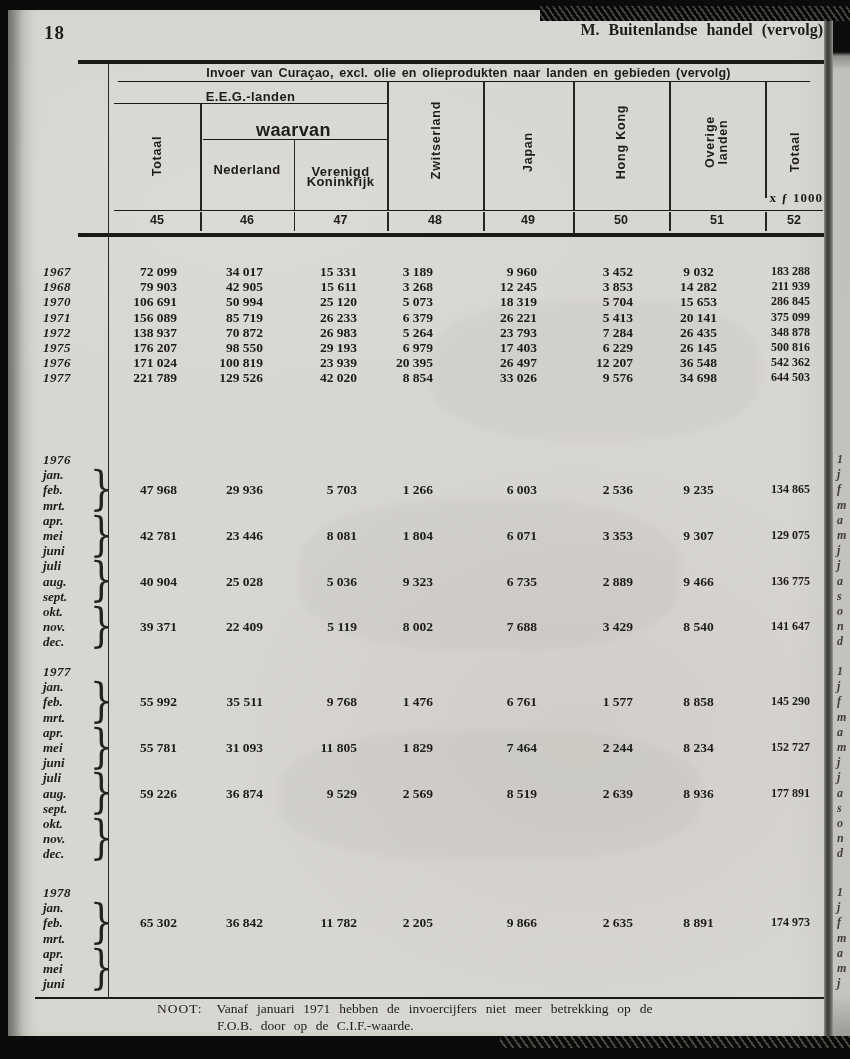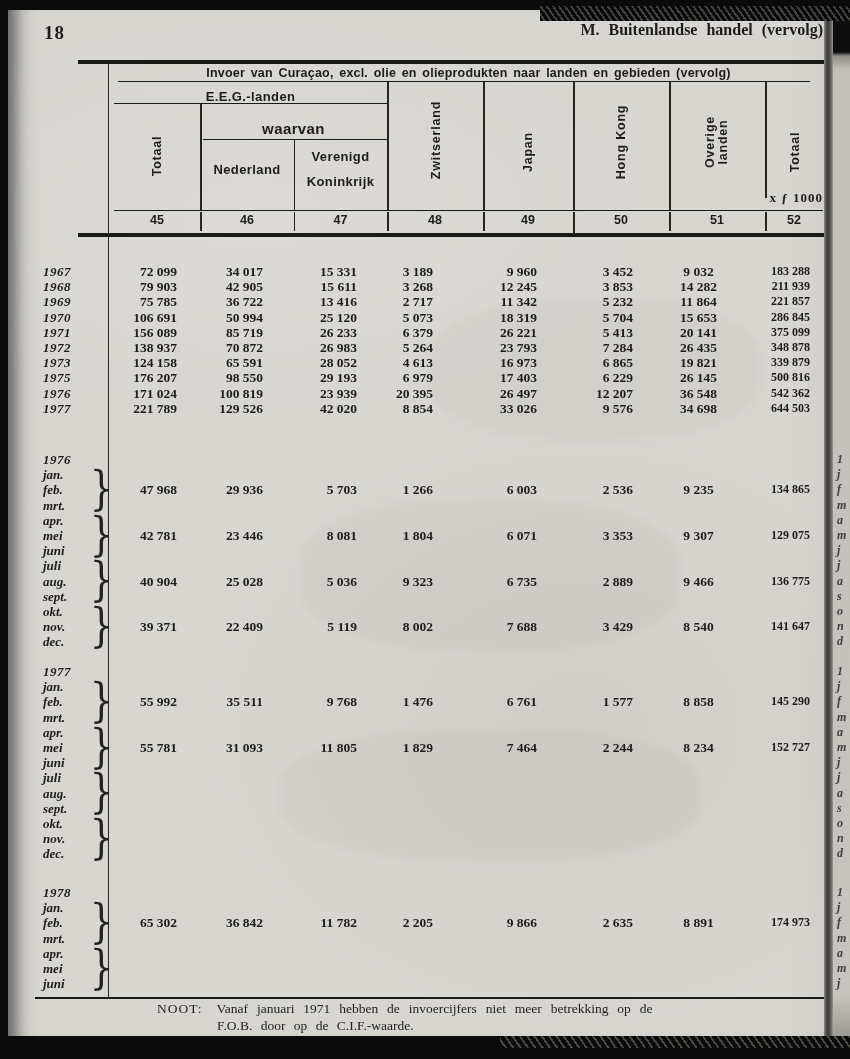--- a/index.html
+++ b/index.html
@@ -143,23 +143,23 @@
 
   <div class="vline" style="left:200px;top:212px;height:19px;"></div>
   <div class="vline" style="left:293.5px;top:212px;height:19px;"></div>
   <div class="vline" style="left:387px;top:212px;height:19px;"></div>
   <div class="vline" style="left:483px;top:212px;height:19px;"></div>
   <div class="vline" style="left:572.5px;top:212px;height:21px;width:2.6px;"></div>
   <div class="vline" style="left:669px;top:212px;height:19px;"></div>
   <div class="vline" style="left:765px;top:212px;height:19px;"></div>
 
   <div class="hlabel" style="left:114px;top:89px;width:273px;">E.E.G.-landen</div>
-  <div class="hlabel" style="left:200px;top:120px;width:187px;font-size:15px;">waarvan</div>
+  <div class="hlabel" style="left:200px;top:120px;width:187px;font-size:18px;">waarvan</div>
   <div class="hlabel" style="left:200px;top:162px;width:94px;">Nederland</div>
-  <div class="hlabel" style="left:294px;top:149px;width:93px;">Verenigd</div>
+  <div class="hlabel" style="left:294px;top:164px;width:93px;">Verenigd</div>
   <div class="hlabel" style="left:294px;top:174px;width:93px;">Koninkrijk</div>
   <div class="rot" style="left:157px;top:156px;">Totaal</div>
   <div class="rot" style="left:436px;top:140px;">Zwitserland</div>
   <div class="rot" style="left:528px;top:152px;">Japan</div>
   <div class="rot" style="left:621px;top:142px;">Hong Kong</div>
   <div class="rot" style="left:717px;top:142px;">
     <div class="rot2">
       <div>Overige</div>
       <div>landen</div>
     </div>
@@ -196,31 +196,20 @@
         <span class="num c1">79 903</span>
         <span class="num c2">42 905</span>
         <span class="num c3">15 611</span>
         <span class="num c4">3 268</span>
         <span class="num c5">12 245</span>
         <span class="num c6">3 853</span>
         <span class="num c7">14 282</span>
         <span class="num c8">211 939</span>
       </div>
       <div class="drow">
-        <span class="lblcell ylab">1969</span>
-        <span class="num c1">75 785</span>
-        <span class="num c2">36 722</span>
-        <span class="num c3">13 416</span>
-        <span class="num c4">2 717</span>
-        <span class="num c5">11 342</span>
-        <span class="num c6">5 232</span>
-        <span class="num c7">11 864</span>
-        <span class="num c8">221 857</span>
-      </div>
-      <div class="drow">
         <span class="lblcell ylab">1970</span>
         <span class="num c1">106 691</span>
         <span class="num c2">50 994</span>
         <span class="num c3">25 120</span>
         <span class="num c4">5 073</span>
         <span class="num c5">18 319</span>
         <span class="num c6">5 704</span>
         <span class="num c7">15 653</span>
         <span class="num c8">286 845</span>
       </div>
@@ -238,31 +227,20 @@
       <div class="drow">
         <span class="lblcell ylab">1972</span>
         <span class="num c1">138 937</span>
         <span class="num c2">70 872</span>
         <span class="num c3">26 983</span>
         <span class="num c4">5 264</span>
         <span class="num c5">23 793</span>
         <span class="num c6">7 284</span>
         <span class="num c7">26 435</span>
         <span class="num c8">348 878</span>
-      </div>
-      <div class="drow">
-        <span class="lblcell ylab">1973</span>
-        <span class="num c1">124 158</span>
-        <span class="num c2">65 591</span>
-        <span class="num c3">28 052</span>
-        <span class="num c4">4 613</span>
-        <span class="num c5">16 973</span>
-        <span class="num c6">6 865</span>
-        <span class="num c7">19 821</span>
-        <span class="num c8">339 879</span>
       </div>
       <div class="drow">
         <span class="lblcell ylab">1975</span>
         <span class="num c1">176 207</span>
         <span class="num c2">98 550</span>
         <span class="num c3">29 193</span>
         <span class="num c4">6 979</span>
         <span class="num c5">17 403</span>
         <span class="num c6">6 229</span>
         <span class="num c7">26 145</span>
@@ -382,20 +360,30 @@
         <div class="vrow" style="top: 76px;">
           <span class="num c1">55 781</span>
           <span class="num c2">31 093</span>
           <span class="num c3">11 805</span>
           <span class="num c4">1 829</span>
           <span class="num c5">7 464</span>
           <span class="num c6">2 244</span>
           <span class="num c7">8 234</span>
           <span class="num c8">152 727</span>
         </div>
+        <div class="vrow" style="top: 121.6px;">
+          <span class="num c1">59 226</span>
+          <span class="num c2">36 874</span>
+          <span class="num c3">9 529</span>
+          <span class="num c4">2 569</span>
+          <span class="num c5">8 519</span>
+          <span class="num c6">2 639</span>
+          <span class="num c7">8 936</span>
+          <span class="num c8">177 891</span>
+        </div>
       </div>
       <div class="msec" style="top: 885px;">
         <div class="mline ylab2">1978</div>
         <div class="mline mlab">jan.</div>
         <div class="mline mlab">feb.</div>
         <div class="mline mlab">mrt.</div>
         <div class="mline mlab">apr.</div>
         <div class="mline mlab">mei</div>
         <div class="mline mlab">juni</div>
         <div class="brace" style="top: 13.2px;">}</div>

